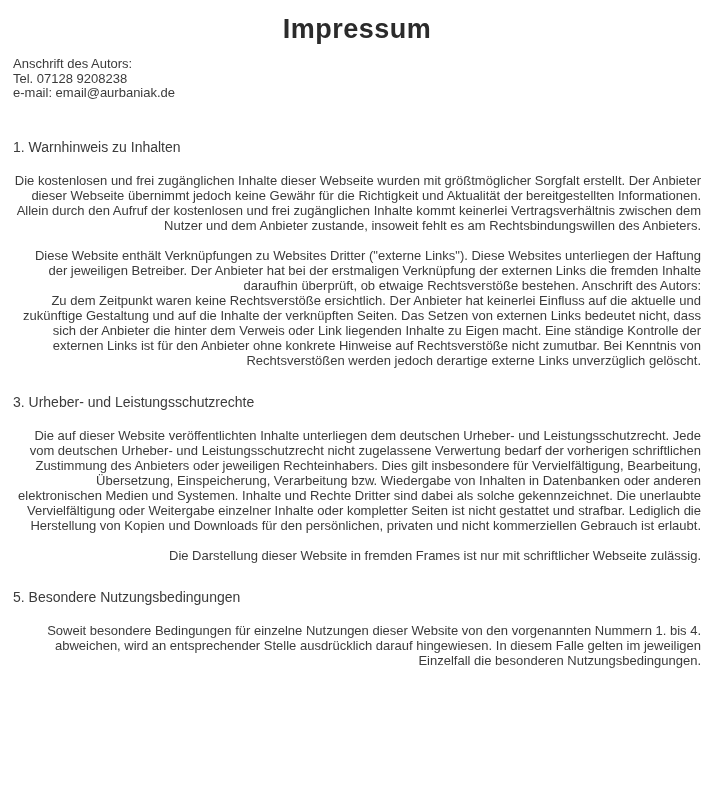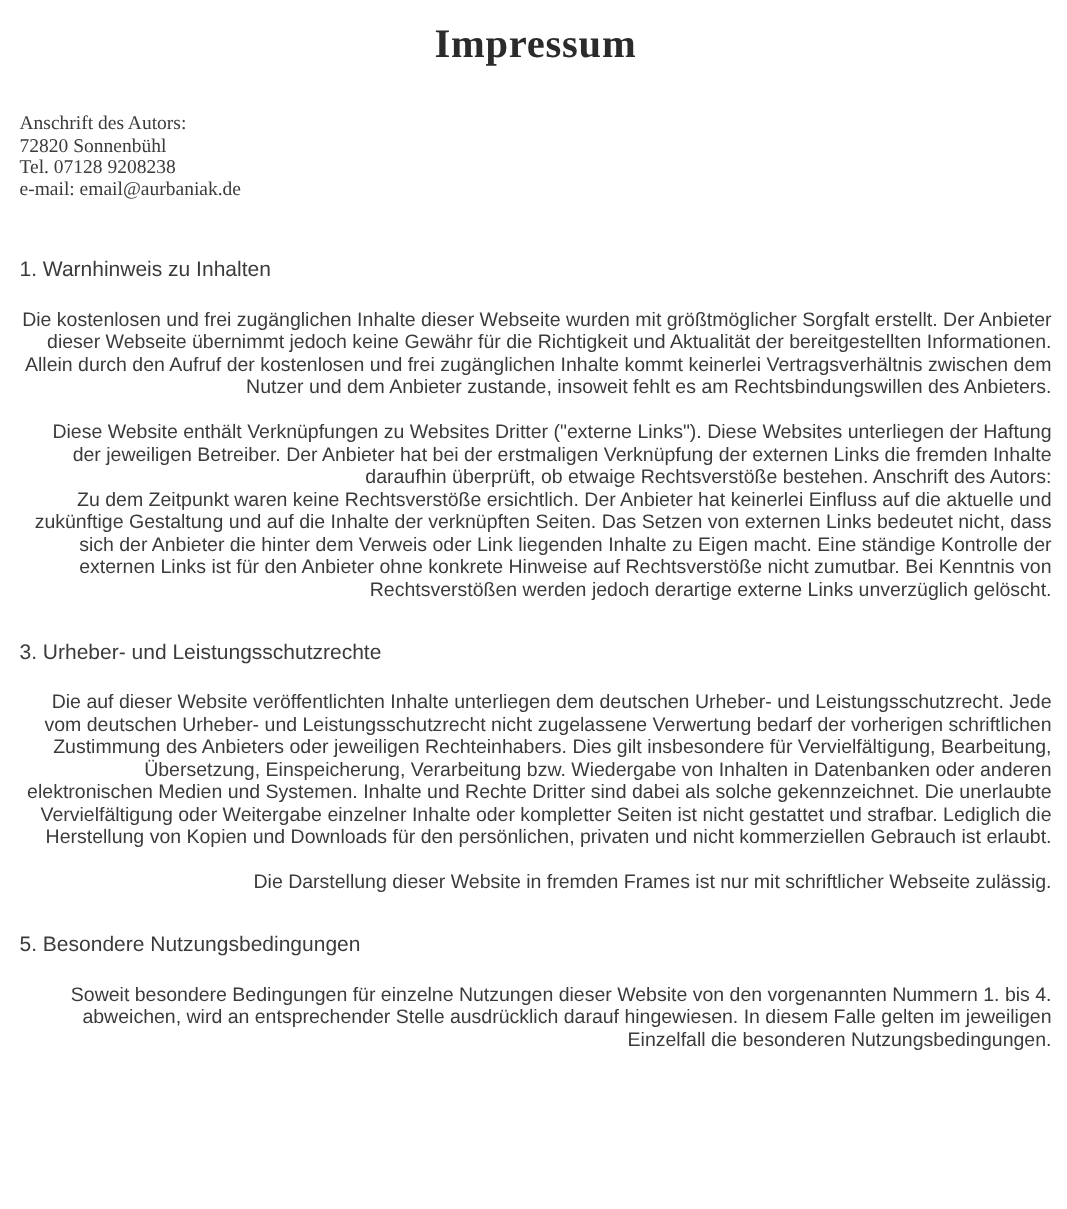--- a/index.html
+++ b/index.html
@@ -20,28 +20,26 @@
     font-size:13px;
     color:var(--text);
   }
   h1{
     margin:0;
     font-size:27px;
     font-weight:bold;
     text-align:center;
     color:var(--title);
     letter-spacing:0.5px;
-    font-family:Liberation Serif, serif;
   }
   .address{
-    margin-top:30px;
+    margin-top:12px;
     margin-bottom:38px;
     font-size:13px;
     line-height:14.5px;
-    font-family:Liberation Serif, serif;
   }
   .address span{display:block;}
   section{margin:0;}
   .section-heading{
     font-size:14px;
     font-weight:normal;
     margin:26px 0 18px 0;
     color:var(--text);
   }
   .para{
@@ -53,21 +51,20 @@
 </style>
 </head>
 <body>
 
 <div class="page">
 
   <h1>Impressum</h1>
 
   <div class="address">
     <span>Anschrift des Autors:</span>
-    <span>72820 Sonnenbühl</span>
     <span>Tel. 07128 9208238</span>
     <span>e-mail: email@aurbaniak.de</span>
   </div>
 
   <section>
     <h2 class="section-heading">1. Warnhinweis zu Inhalten</h2>
     <p class="para">Die kostenlosen und frei zugänglichen Inhalte dieser Webseite wurden mit größtmöglicher Sorgfalt erstellt. Der Anbieter dieser Webseite übernimmt jedoch keine Gewähr für die Richtigkeit und Aktualität der bereitgestellten Informationen. Allein durch den Aufruf der kostenlosen und frei zugänglichen Inhalte kommt keinerlei Vertragsverhältnis zwischen dem Nutzer und dem Anbieter zustande, insoweit fehlt es am Rechtsbindungswillen des Anbieters.</p>
   </section>
 
   <section>

